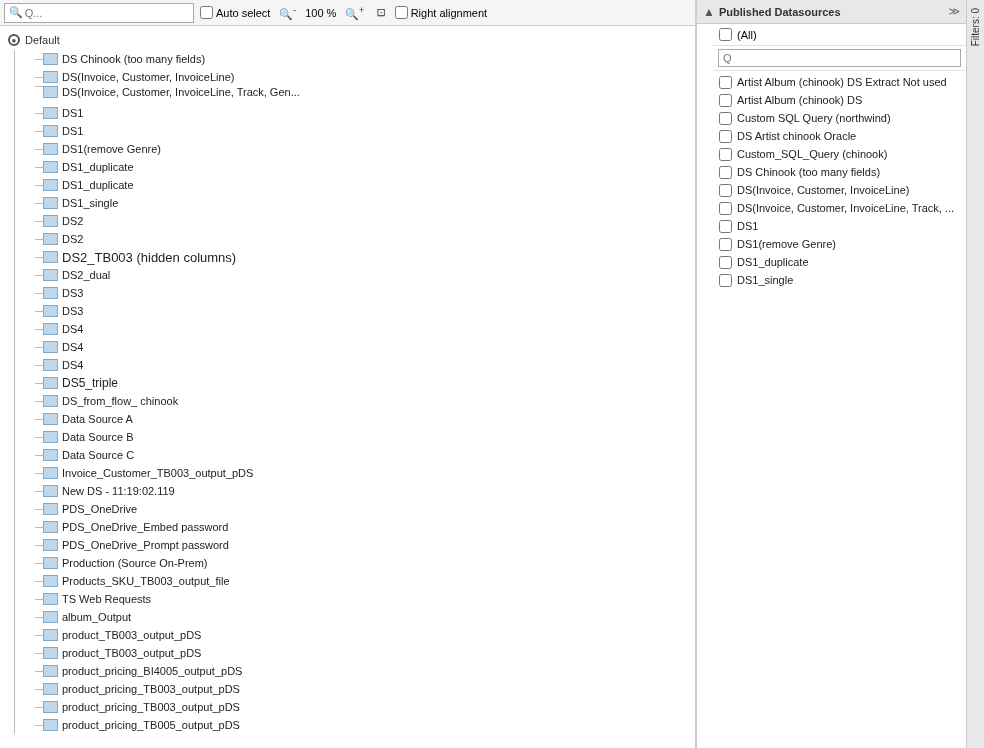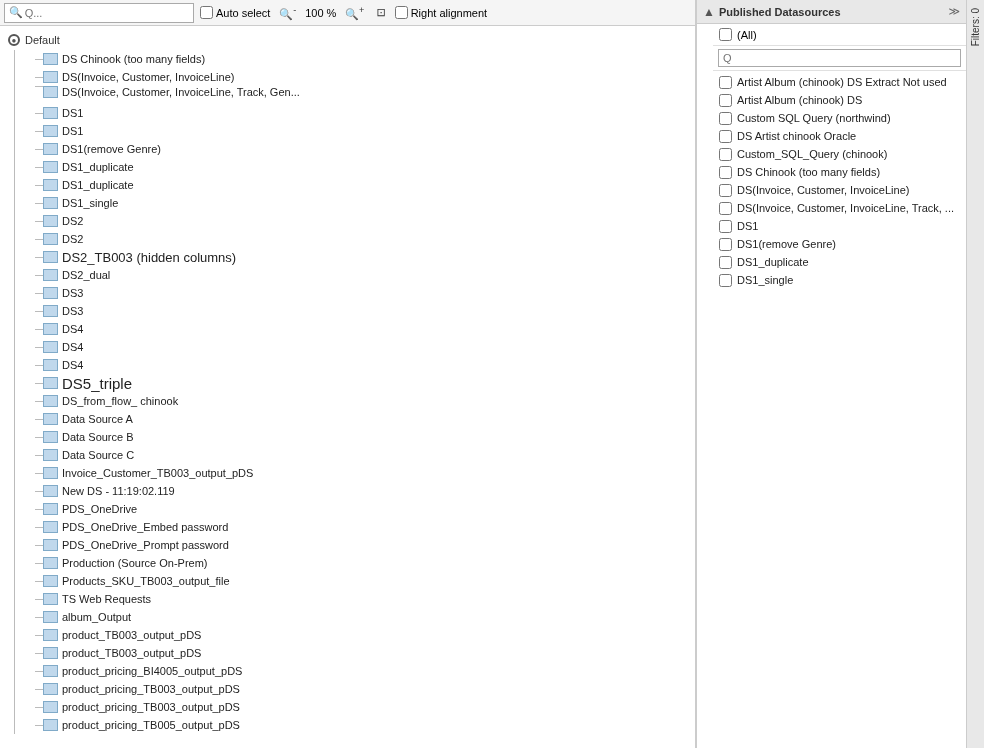--- a/index.html
+++ b/index.html
@@ -179,21 +179,21 @@
               <span style="font-size: 11px; color: rgb(34, 34, 34); white-space: nowrap;">DS4</span>
             </div>
             <div class="branch-item" style="display: flex; align-items: center; height: 18px; padding: 0px 2px; cursor: default; position: relative;">
               <span style="display: inline-block; width: 8px; height: 1px; background: rgb(187, 187, 187); margin-right: 0px; flex-shrink: 0;"></span>
               <span style="width: 15px; height: 12px; background: rgb(192, 216, 236); border: 1px solid rgb(128, 170, 200); margin-right: 4px; flex-shrink: 0; display: inline-block;"></span>
               <span style="font-size: 11px; color: rgb(34, 34, 34); white-space: nowrap;">DS4</span>
             </div>
             <div class="branch-item" style="display: flex; align-items: center; height: 18px; padding: 0px 2px; cursor: default; position: relative;">
               <span style="display: inline-block; width: 8px; height: 1px; background: rgb(187, 187, 187); margin-right: 0px; flex-shrink: 0;"></span>
               <span style="width: 15px; height: 12px; background: rgb(192, 216, 236); border: 1px solid rgb(128, 170, 200); margin-right: 4px; flex-shrink: 0; display: inline-block;"></span>
-              <span style="font-size: 15px; color: rgb(34, 34, 34); white-space: nowrap;">DS5_triple</span>
+              <span style="font-size: 12px; color: rgb(34, 34, 34); white-space: nowrap;">DS5_triple</span>
             </div>
             <div class="branch-item" style="display: flex; align-items: center; height: 18px; padding: 0px 2px; cursor: default; position: relative;">
               <span style="display: inline-block; width: 8px; height: 1px; background: rgb(187, 187, 187); margin-right: 0px; flex-shrink: 0;"></span>
               <span style="width: 15px; height: 12px; background: rgb(192, 216, 236); border: 1px solid rgb(128, 170, 200); margin-right: 4px; flex-shrink: 0; display: inline-block;"></span>
               <span style="font-size: 11px; color: rgb(34, 34, 34); white-space: nowrap;">DS_from_flow_ chinook</span>
             </div>
             <div class="branch-item" style="display: flex; align-items: center; height: 18px; padding: 0px 2px; cursor: default; position: relative;">
               <span style="display: inline-block; width: 8px; height: 1px; background: rgb(187, 187, 187); margin-right: 0px; flex-shrink: 0;"></span>
               <span style="width: 15px; height: 12px; background: rgb(192, 216, 236); border: 1px solid rgb(128, 170, 200); margin-right: 4px; flex-shrink: 0; display: inline-block;"></span>
               <span style="font-size: 11px; color: rgb(34, 34, 34); white-space: nowrap;">Data Source A</span>

